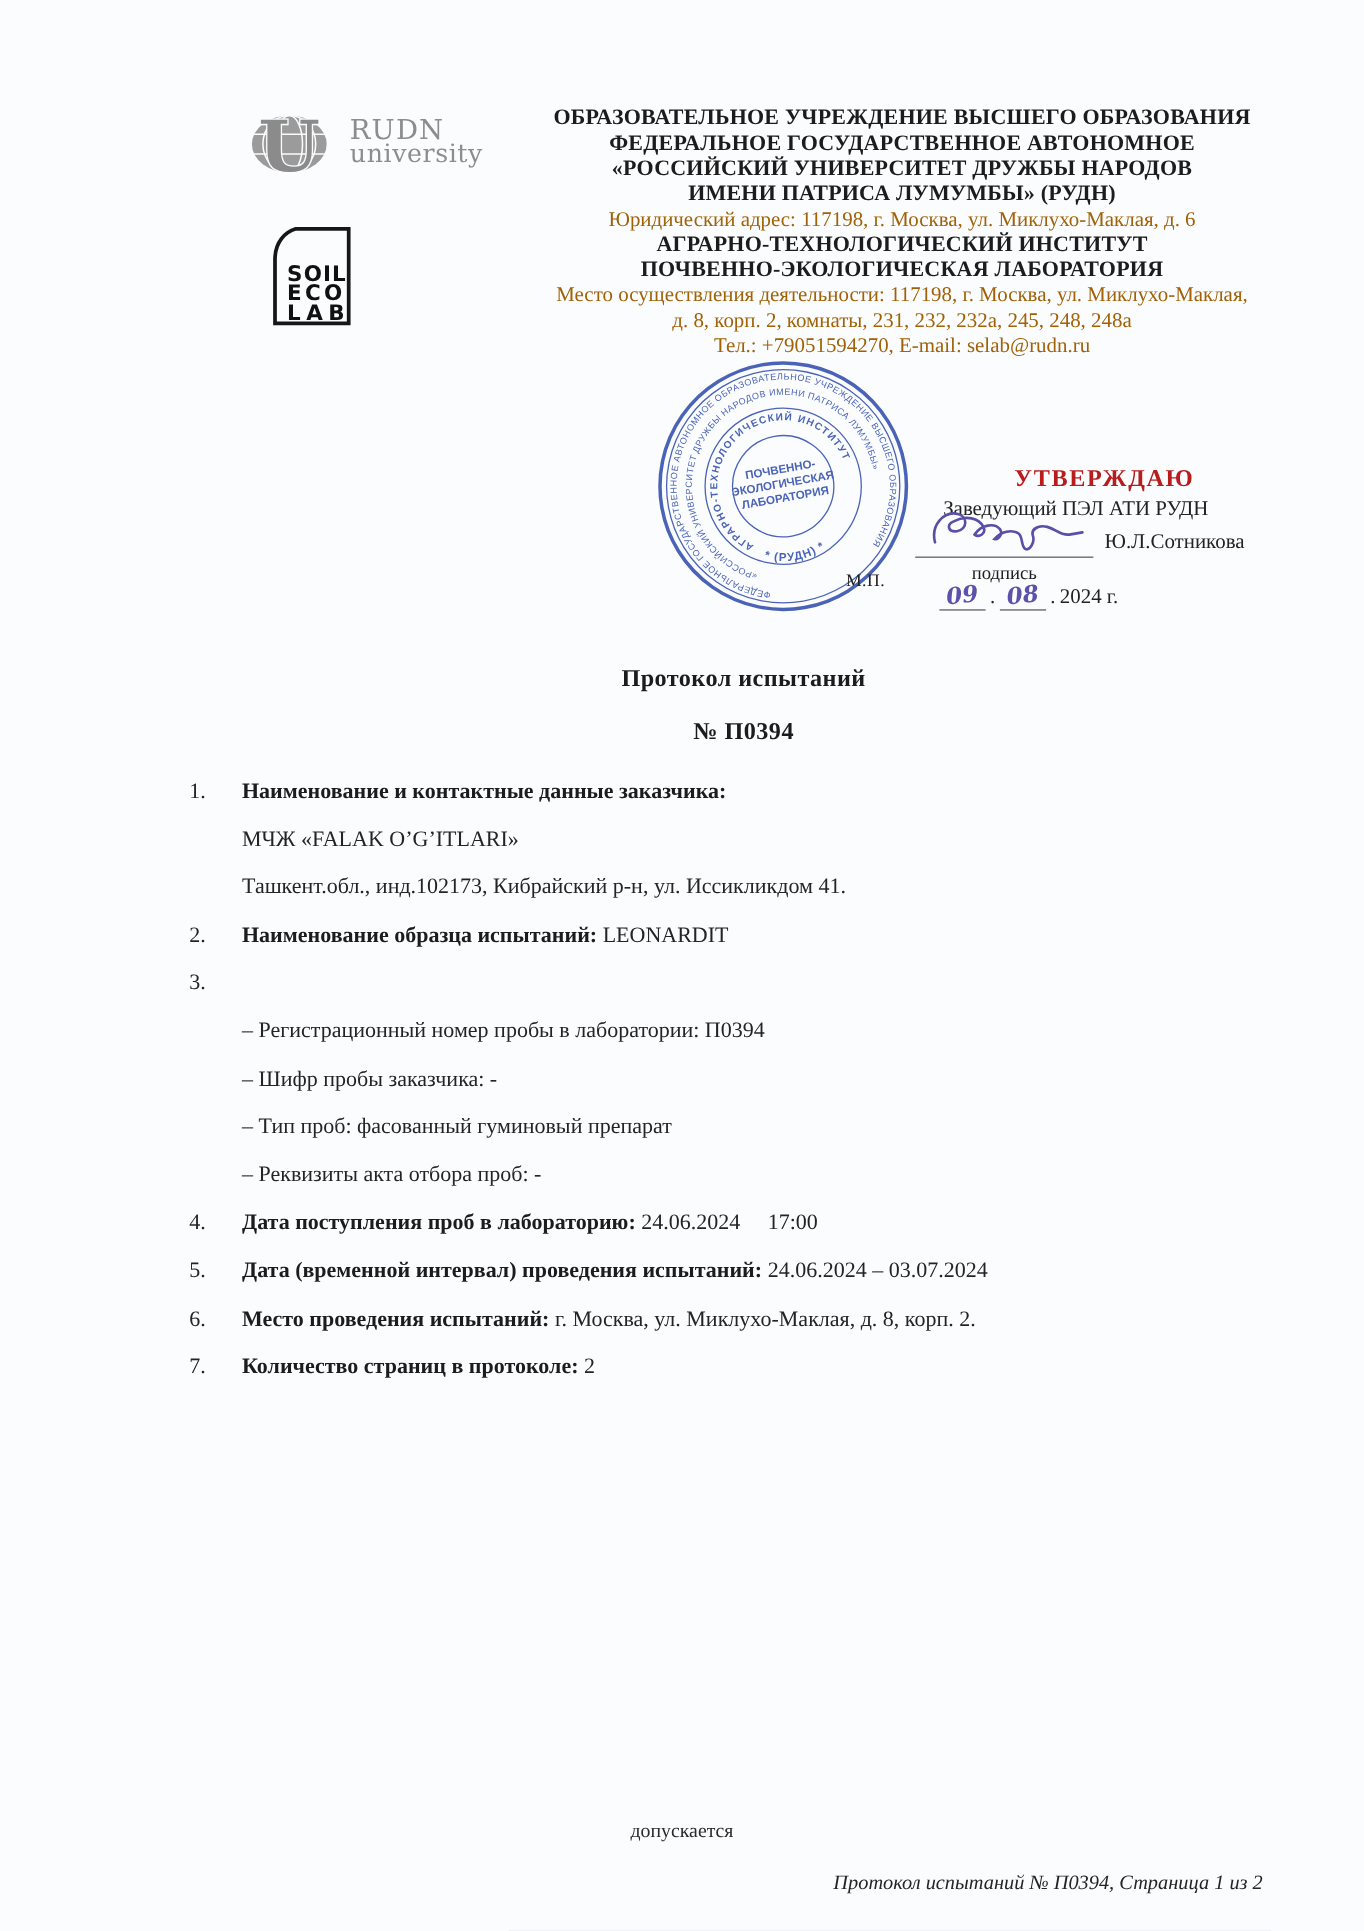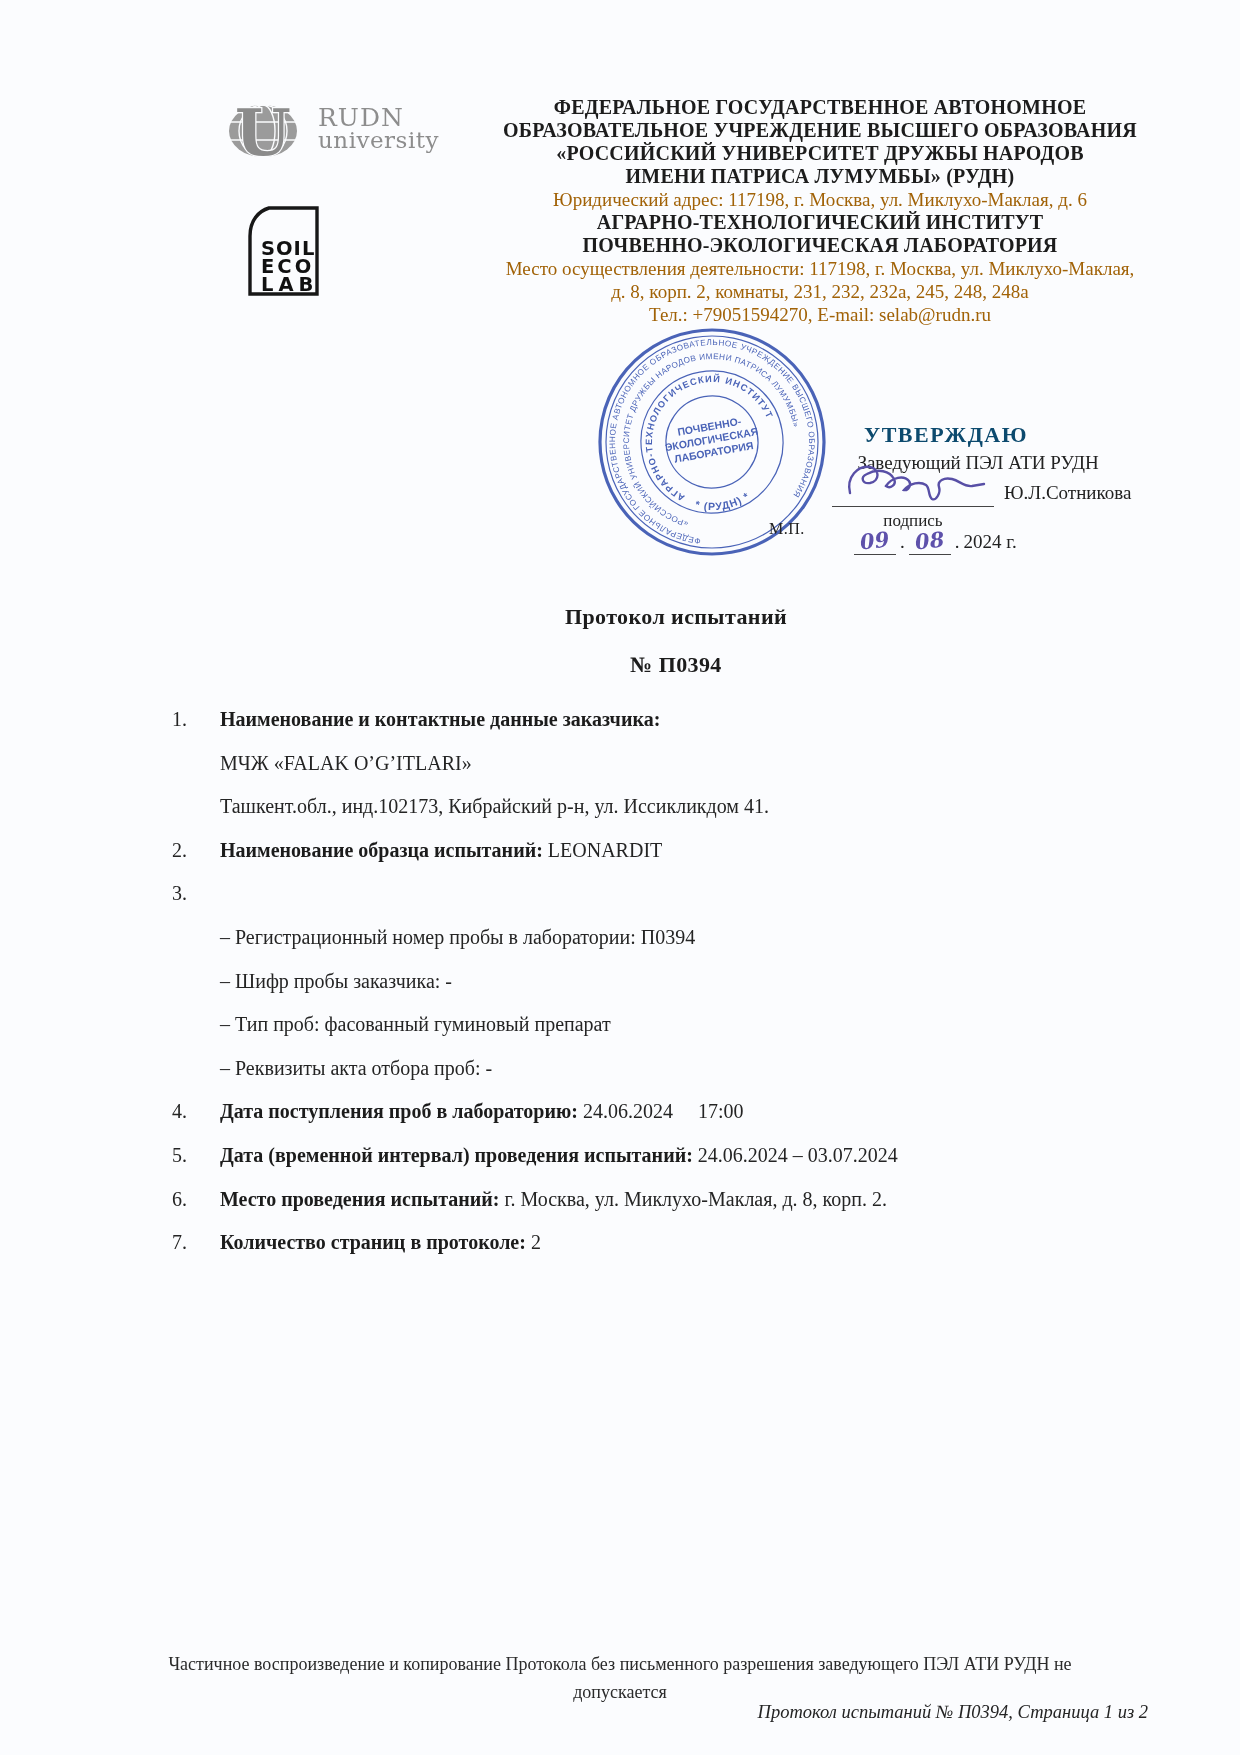--- a/index.html
+++ b/index.html
@@ -15,22 +15,22 @@
   .rudn-word .r1 { font-size:25px; font-weight:normal; letter-spacing:1px; line-height:24px; }
   .rudn-word .r2 { font-size:23px; line-height:21px; letter-spacing:0.5px; }
   .soil-logo { position:absolute; left:241px; top:204px; }
   
   .org-block { position:absolute; left:430px; top:96px; width:780px; text-align:center; }
   .org-bold { font-size:20px; font-weight:bold; line-height:23px; letter-spacing:0.2px; color:#1c1c1c; }
   .org-reg  { font-size:19px; line-height:23px; color:#a16207; }
   
   .stamp { position:absolute; left:594px; top:324px; width:236px; height:236px; opacity:0.92; }
   
-  .approve-title { position:absolute; left:801px; top:422px; width:290px; text-align:center;
-                   font-size:22px; font-weight:600; letter-spacing:1.5px; color:#0c4a6e; }
+  .approve-title { position:absolute; left:859px; top:422px; width:290px; text-align:center;
+                   font-size:22px; font-weight:600; letter-spacing:1.5px; color:#b91c1c; }
   .approve-role  { position:absolute; left:828px; top:452px; width:300px; text-align:center; font-size:19px; }
   .sig-area  { position:absolute; left:832px; top:470px; width:300px; height:40px; }
   .sig-line  { position:absolute; left:0; top:0; width:162px; height:36px; border-bottom:1.6px solid #454545; }
   .autograph { position:absolute; left:8px; top:-18px; width:150px; height:58px; }
   .sig-name  { position:absolute; left:172px; top:12px; font-size:19px; white-space:nowrap; }
   .sig-caption { position:absolute; left:832px; top:511px; width:162px; text-align:center; font-size:17px; }
   .mp { position:absolute; left:769px; top:520px; font-size:16px; letter-spacing:0.5px; }
   .date-row { position:absolute; left:854px; top:528px; font-size:19px; white-space:nowrap; }
   .du { display:inline-block; width:42px; border-bottom:1.6px solid #454545; text-align:center; height:26px; }
   .hw { font-family:"DejaVu Serif", serif; font-style:italic; font-weight:bold; font-size:21px;
@@ -77,22 +77,22 @@
   <svg class="soil-logo" width="84" height="96" viewBox="0 0 84 96">
     <path d="M 28,4 L 76,4 L 76,90 L 9,90 L 9,32 C 9,16 18,7 28,4 Z" fill="none" stroke="#171717" stroke-width="3.4"></path>
     <g font-family="'DejaVu Sans',sans-serif" font-weight="bold" font-size="19.5" fill="#111">
       <text x="20" y="51" letter-spacing="1">SOIL</text>
       <text x="20" y="69" letter-spacing="3">ECO</text>
       <text x="20" y="87" letter-spacing="5">LAB</text>
     </g>
   </svg>
 
   <div class="org-block">
+    <div class="org-bold">ОБРАЗОВАТЕЛЬНОЕ УЧРЕЖДЕНИЕ ВЫСШЕГО ОБРАЗОВАНИЯ</div>
     <div class="org-bold">ФЕДЕРАЛЬНОЕ ГОСУДАРСТВЕННОЕ АВТОНОМНОЕ</div>
-    <div class="org-bold">ОБРАЗОВАТЕЛЬНОЕ УЧРЕЖДЕНИЕ ВЫСШЕГО ОБРАЗОВАНИЯ</div>
     <div class="org-bold">«РОССИЙСКИЙ УНИВЕРСИТЕТ ДРУЖБЫ НАРОДОВ</div>
     <div class="org-bold">ИМЕНИ ПАТРИСА ЛУМУМБЫ» (РУДН)</div>
     <div class="org-reg">Юридический адрес: 117198, г. Москва, ул. Миклухо-Маклая, д. 6</div>
     <div class="org-bold">АГРАРНО-ТЕХНОЛОГИЧЕСКИЙ ИНСТИТУТ</div>
     <div class="org-bold">ПОЧВЕННО-ЭКОЛОГИЧЕСКАЯ ЛАБОРАТОРИЯ</div>
     <div class="org-reg">Место осуществления деятельности: 117198, г. Москва, ул. Миклухо-Маклая,</div>
     <div class="org-reg">д. 8, корп. 2, комнаты, 231, 232, 232а, 245, 248, 248а</div>
     <div class="org-reg">Тел.: +79051594270, E-mail: selab@rudn.ru</div>
   </div>
 
@@ -196,18 +196,17 @@
         <span class="num">6.</span>
         <span class="body"><b>Место проведения испытаний:</b><span class="val"> г. Москва, ул. Миклухо-Маклая, д. 8, корп. 2.</span></span>
       </div>
       <div class="row">
         <span class="num">7.</span>
         <span class="body"><b>Количество страниц в протоколе:</b><span class="val"> 2</span></span>
       </div>
     </div>
 
   <div class="footer-note">
-    <div>Частичное воспроизведение и копирование Протокола без письменного разрешения заведующего ПЭЛ АТИ РУДН не</div>
     <div>допускается</div>
   </div>
   <div class="page-ref">Протокол испытаний № П0394, Страница 1 из 2</div>
 
 </div>
 
 </body></html>

